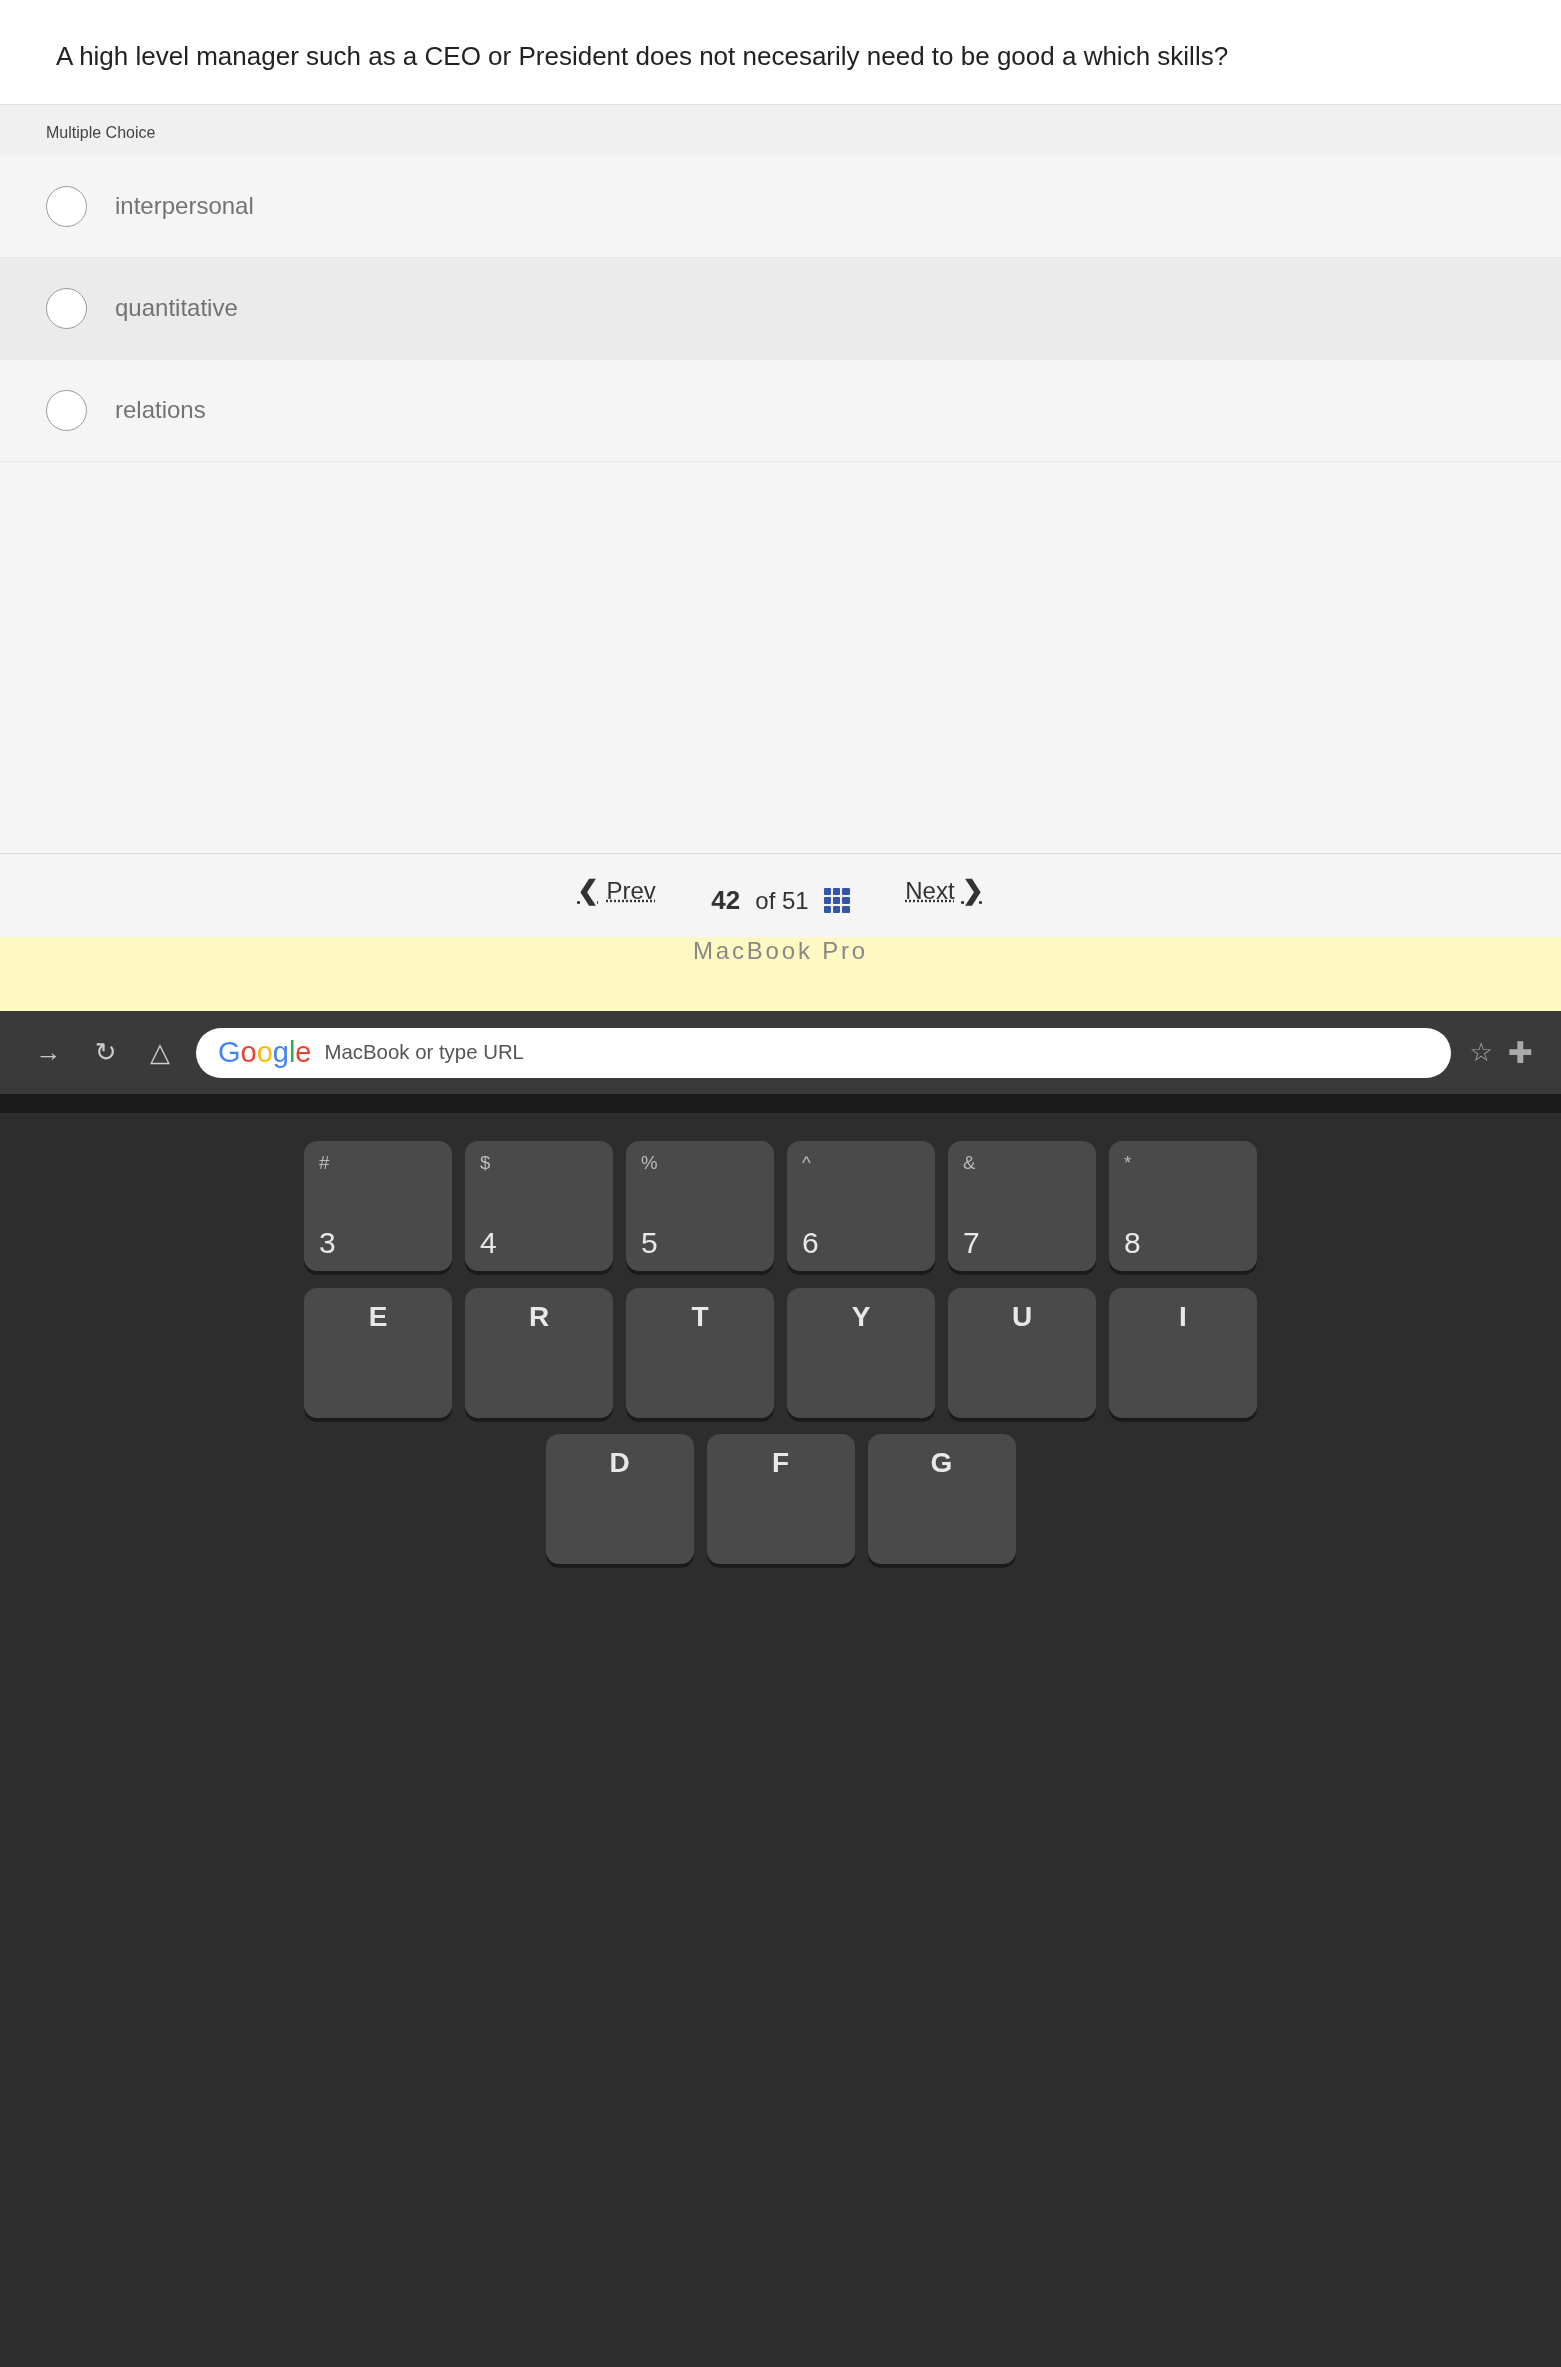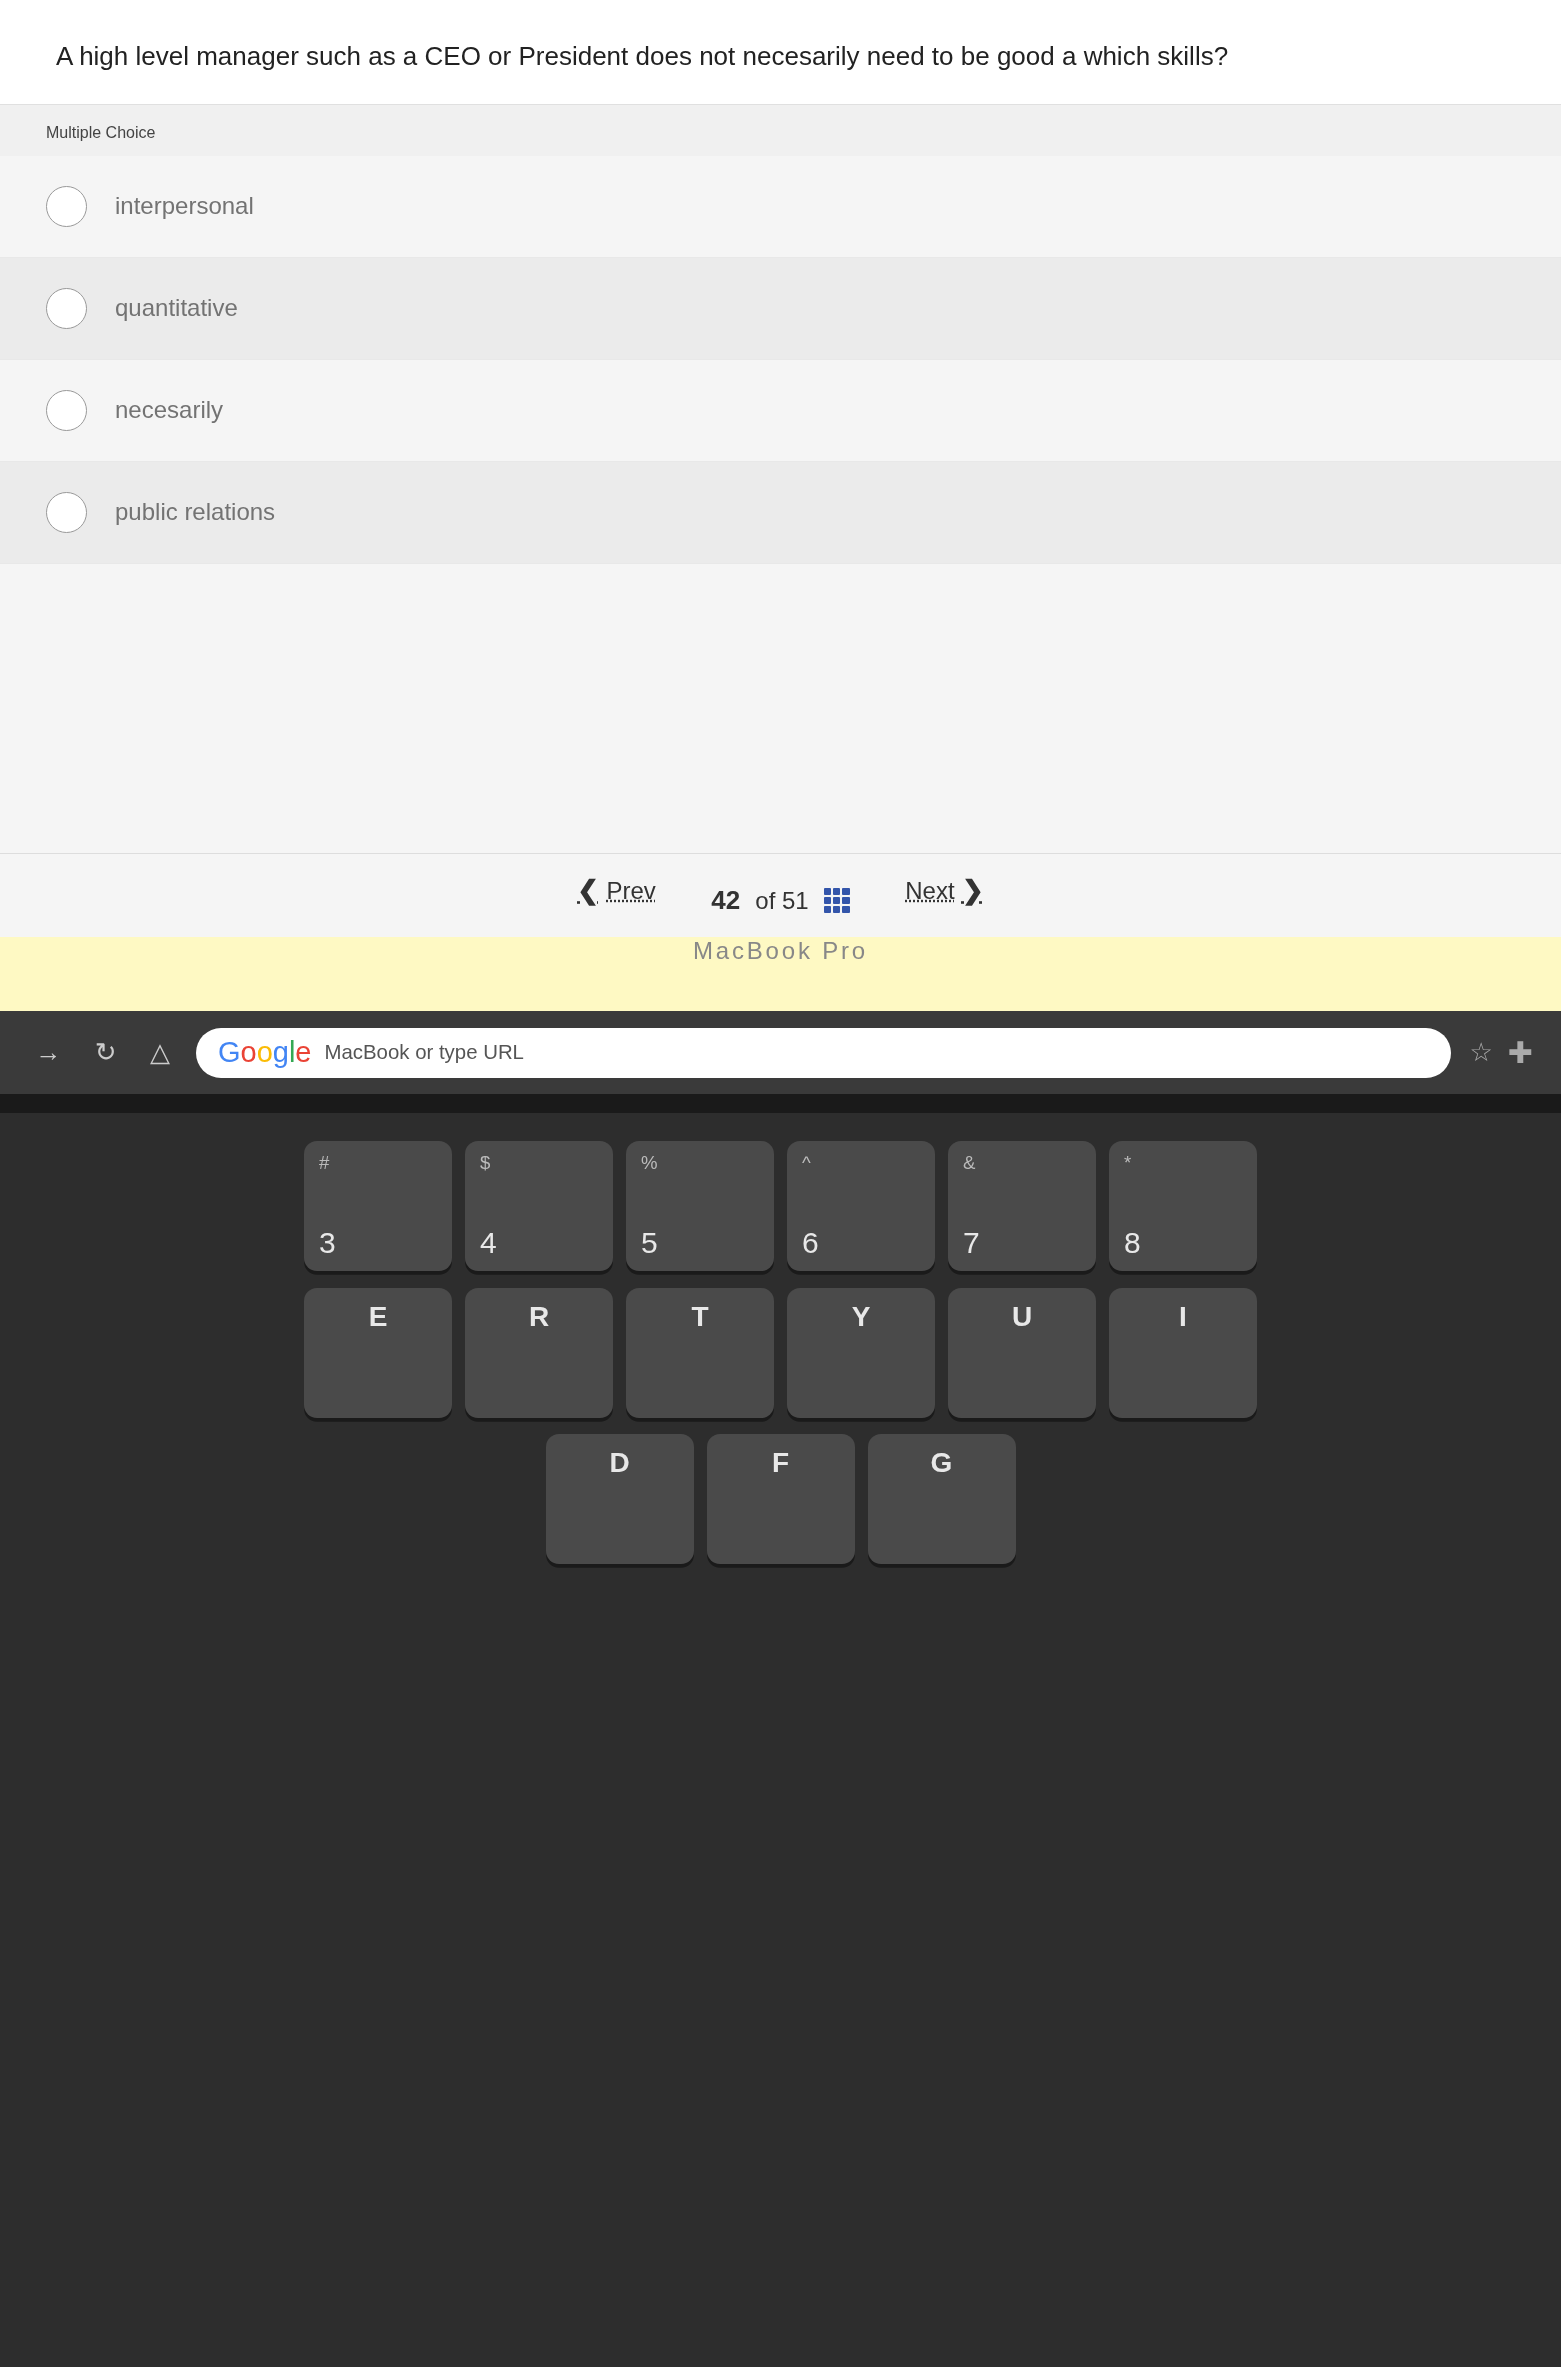--- a/index.html
+++ b/index.html
@@ -300,27 +300,23 @@
     </div>
 
 
     <div class="choice-row">
       <div class="radio-circle"></div>
       <span class="choice-label">quantitative</span>
     </div>
 
     <div class="choice-row">
       <div class="radio-circle"></div>
-      <span class="choice-label">necesarily</span>
-    </div>
-
-    <div class="choice-row">
-      <div class="radio-circle"></div>
-      <span class="choice-label">public relations</span>
-    </div>
+      <span class="choice-label">relations</span>
+    </div>
+
 
   </div>
 
 </div>
 
 <div class="nav-bar">
 
   <div class="nav-btn">
     <span class="chevron">❮</span>
     <span>Prev</span>

